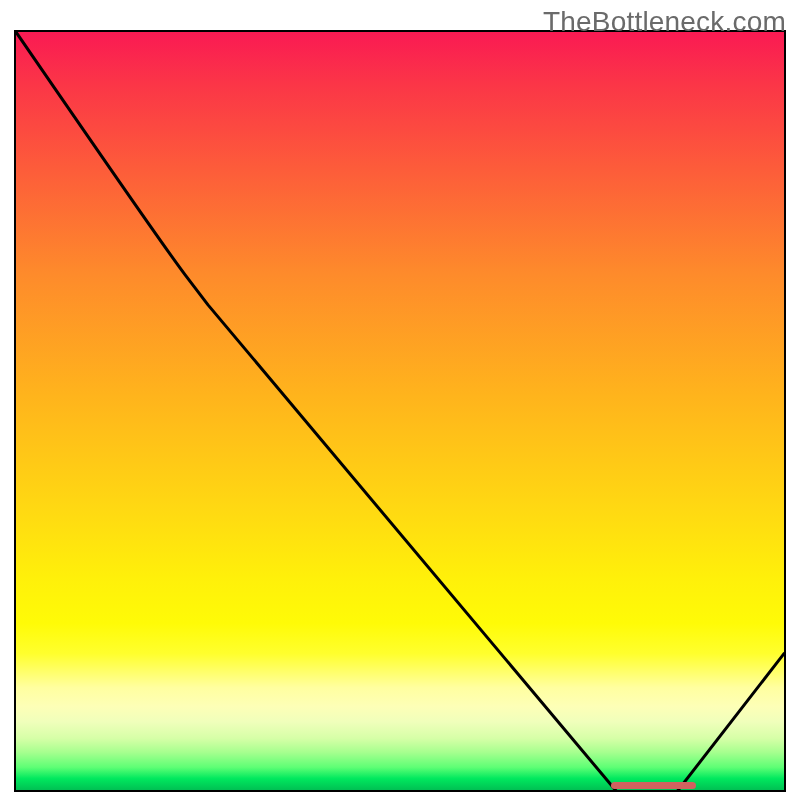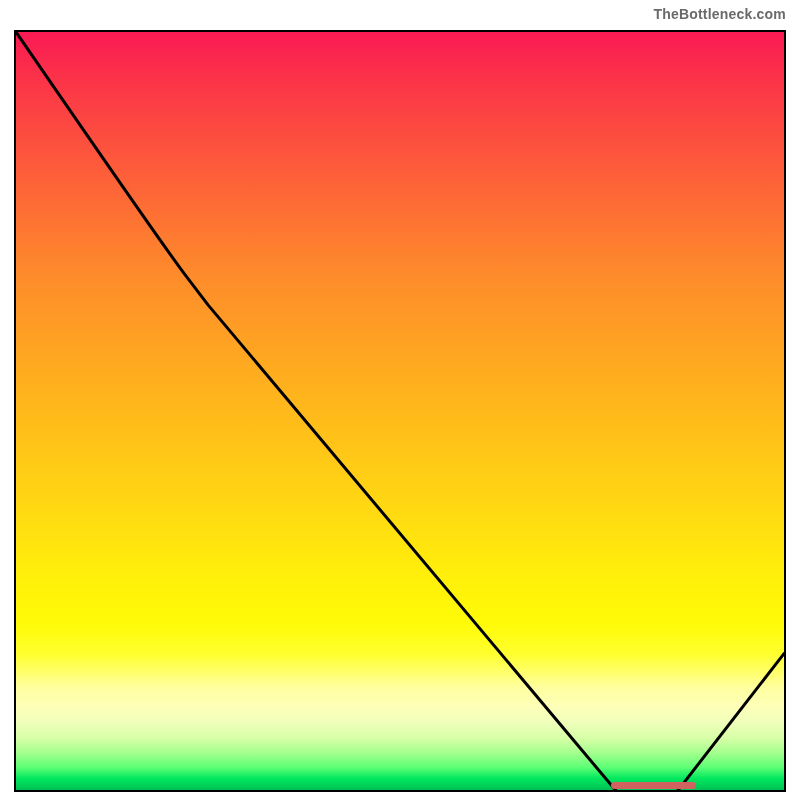--- a/index.html
+++ b/index.html
@@ -13,22 +13,22 @@
   }
   .container {
     position: relative;
     width: 800px;
     height: 800px;
   }
   .watermark {
     position: absolute;
     top: 6px;
     right: 14px;
-    font-size: 14px;
-    font-weight: bold;
+    font-size: 28px;
+    font-weight: normal;
     color: #6a6a6a;
     letter-spacing: 0.2px;
     z-index: 6;
   }
   .plot {
     position: absolute;
     left: 14px;
     top: 30px;
     width: 772px;
     height: 762px;

